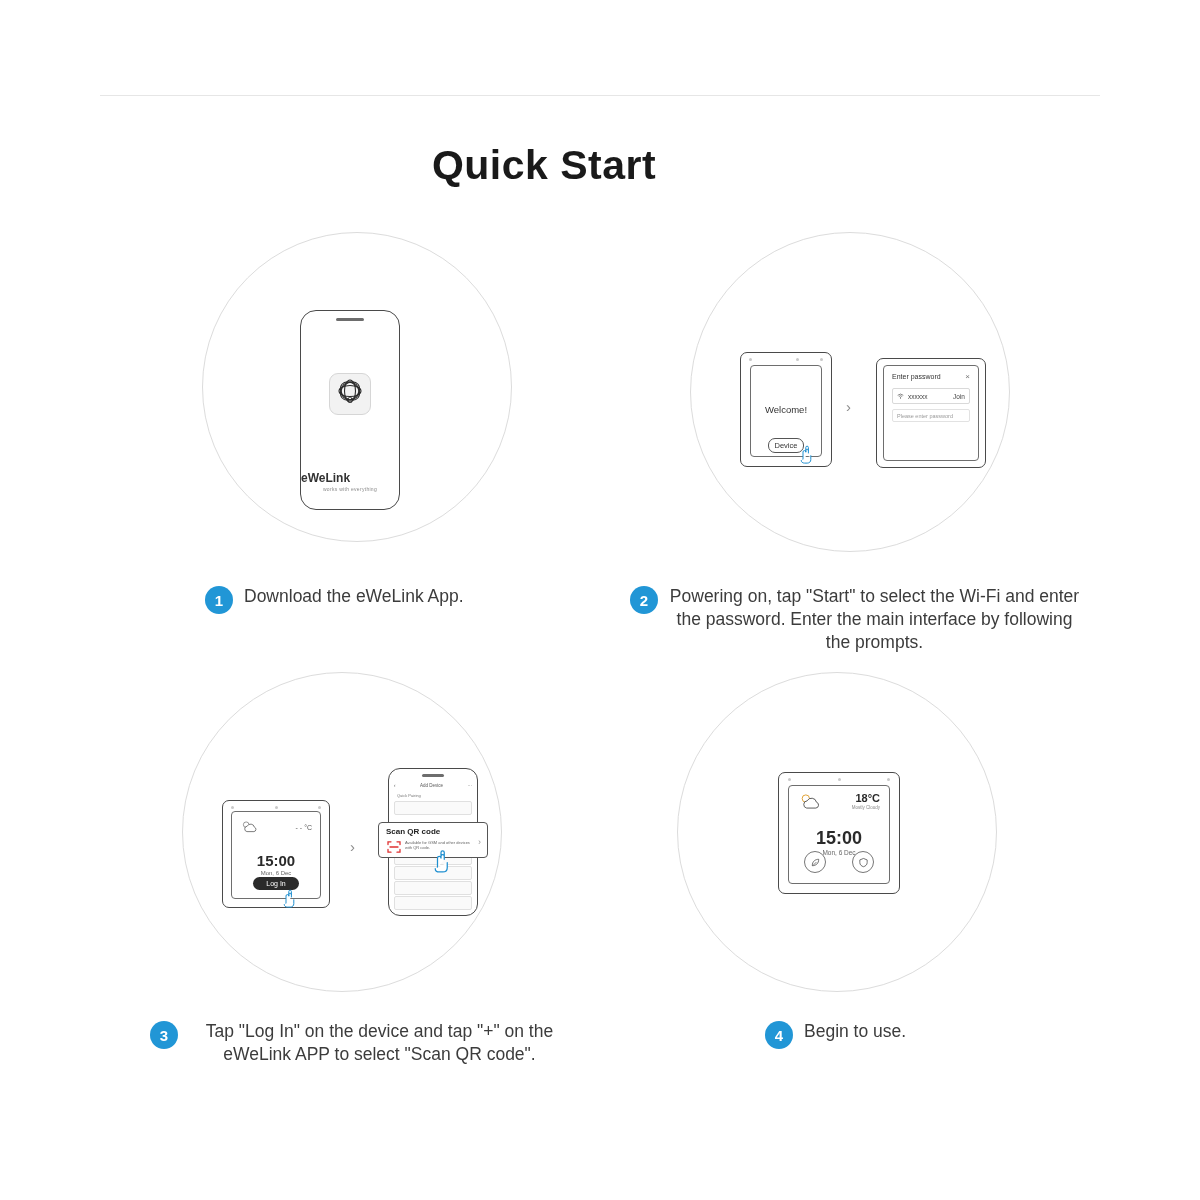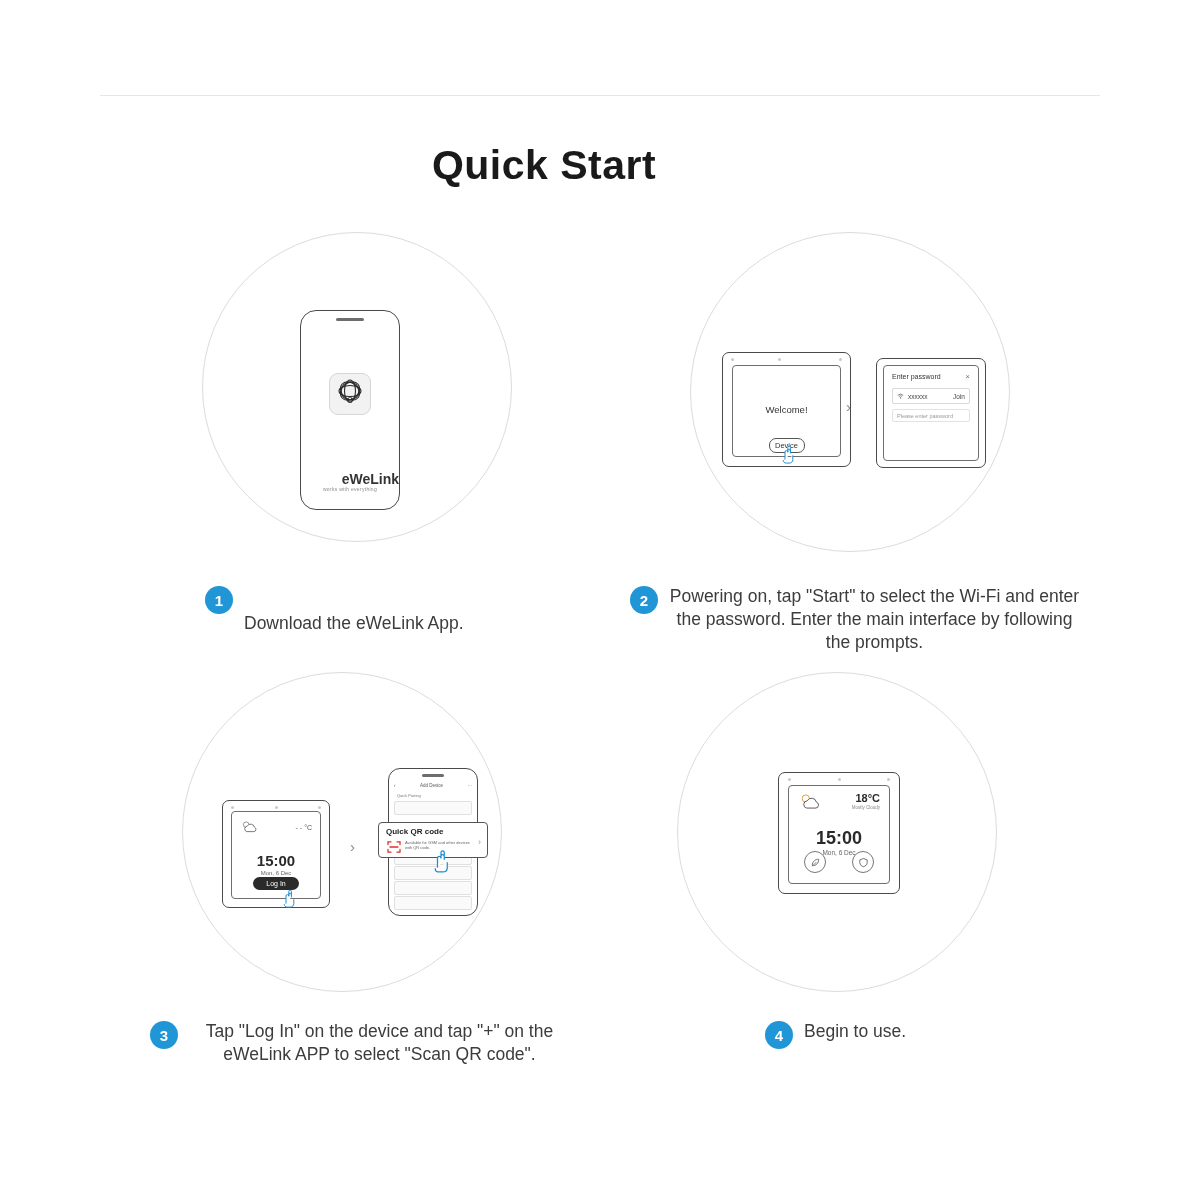--- a/index.html
+++ b/index.html
@@ -67,21 +67,21 @@
     align-items: center;
     justify-content: center;
     margin-top: 1px;
   }
   .caption-text {
     font-size: 17.5px;
     line-height: 23px;
     color: #3c3c3c;
   }
   #cap1 { left: 205px; top: 585px; width: 330px; }
-  #cap1 .caption-text { text-align: left; margin-top: 27px; }
+  #cap1 .caption-text { text-align: left; }
   #cap2 { left: 630px; top: 585px; width: 450px; }
   #cap2 .caption-text { text-align: center; }
   #cap3 { left: 150px; top: 1020px; width: 420px; }
   #cap3 .caption-text { text-align: center; }
   #cap4 { left: 765px; top: 1020px; width: 300px; }
   #cap4 .caption-text { text-align: left; }
 
   
   .phone1 {
     position: absolute;
@@ -116,22 +116,22 @@
     border: 1px solid #d6d6d6;
     display: flex;
     align-items: center;
     justify-content: center;
     overflow: hidden;
   }
   .brand-name {
     position: absolute;
     left: 0; right: 0;
     top: 160px;
-    text-align: right;
-    font-size: 14px;
+    text-align: left;
+    font-size: 12px;
     color: #333;
     font-weight: 600;
   }
   .brand-sub {
     position: absolute;
     left: 0; right: 0;
     top: 175px;
     text-align: center;
     font-size: 5px;
     color: #8a8a8a;
@@ -154,21 +154,21 @@
   }
   .inner-screen {
     position: absolute;
     box-sizing: border-box;
     border: 1px solid #6e6e6e;
     border-radius: 4px;
     background: #fff;
   }
 
   
-  #p2a { left: 722px; top: 352px; width: 129px; height: 115px; text-decoration: underline; }
+  #p2a { left: 740px; top: 352px; width: 92px; height: 115px; text-decoration: underline; }
   #p2a .inner-screen { left: 9px; top: 12px; right: 9px; bottom: 9px; }
   .welcome-text {
     position: absolute;
     left: 0; right: 0;
     top: 38px;
     text-align: center;
     font-size: 9.5px;
     color: #333;
   }
   .start-btn {
@@ -526,21 +526,21 @@
   </div>
   <div class="pair-label">Quick Pairing</div>
   <div class="app-card" style="top:32px;"></div>
   <div class="app-card" style="top:82px;"></div>
   <div class="app-card" style="top:97px;"></div>
   <div class="app-card" style="top:112px;"></div>
   <div class="app-card" style="top:127px;"></div>
 </div>
 
 <div class="qr-callout">
-  <div class="title">Quick QR code</div>
+  <div class="title">Scan QR code</div>
   <svg class="qr-ico" viewBox="0 0 14 14">
     <g stroke="#e03131" stroke-width="1.3" fill="none" stroke-linecap="round">
       <path d="M1 4.5 V1.8 H4"></path>
       <path d="M10 1.8 H13 V4.5"></path>
       <path d="M13 9.5 V12.2 H10"></path>
       <path d="M4 12.2 H1 V9.5"></path>
       <path d="M3 7 H11"></path>
     </g>
   </svg>
   <div class="qr-desc">Available for GSM and other devices with QR code.</div>

